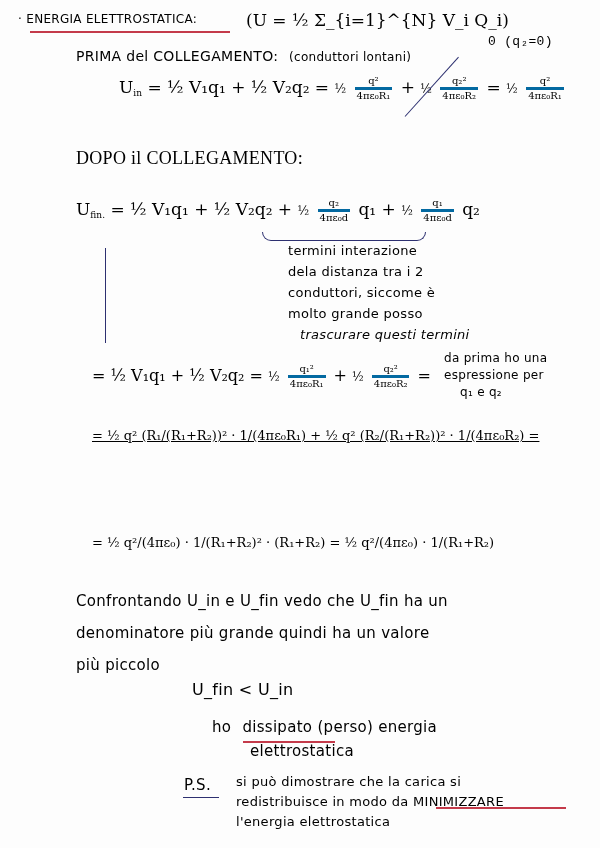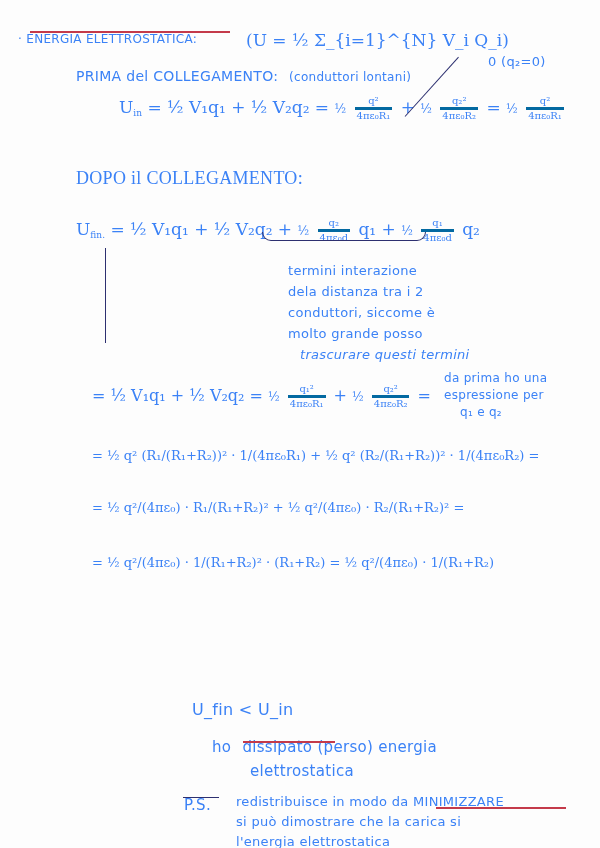--- a/index.html
+++ b/index.html
@@ -1,19 +1,19 @@
 <!DOCTYPE html>
 <html><head>
 <meta charset="utf-8">
 <style>
   html, body { margin:0; padding:0; }
   body { width:600px; height:848px; background:#ffffff; overflow:hidden; position:relative;
          font-family:"DejaVu Sans", sans-serif; color:#2a2d6e; }
   .page { position:absolute; left:0; top:0; width:600px; height:848px; background:#fdfdfd; }
-  .ln { position:absolute; white-space:nowrap; color:#3b82f6;margin-top:20px; }
+  .ln { position:absolute; white-space:nowrap; color:#000000; }
   .hand { font-family:"DejaVu Sans", sans-serif; font-weight:normal; letter-spacing:0.3px; }
   .math { font-family:"DejaVu Serif", serif; }
   .red-ul { position:absolute; height:2px; background:#c43a4a; }
   .frac { display:inline-flex; flex-direction:column; align-items:center; vertical-align:middle; margin:0 3px; }
   .frac .num { font-size:10px; line-height:13px; padding:0 2px;text-align:right; }
   .frac .den { font-size:10px; line-height:12px; border-top:3px solid #0369a1; padding:0 2px; }
   .sub { font-size:9px; vertical-align:-3px; }
   .small { font-size:12px; }
   .brace { position:absolute; border:1px solid #2d3070; border-top:none; border-radius:0 0 12px 12px; height:8px; }
   .vline { position:absolute; width:1px; background:#2d3070; }
@@ -28,21 +28,21 @@
     <span>·</span>
     <span>ENERGIA ELETTROSTATICA:</span>
   </div>
   <div class="red-ul" style="left:30px;top:31px;width:200px;"></div>
   <div class="ln math" style="left:246px;top:10px;font-size:17px;">(U = ½ Σ_{i=1}^{N} V_i Q_i)</div>
 
   <div class="ln hand" style="left:76px;top:48px;font-size:14px;">
     <span>PRIMA del COLLEGAMENTO:</span>
     <span style="font-size:12px;margin-left:6px;">(conduttori lontani)</span>
   </div>
-  <div class="ln hand" style="left:488px;top:34px;font-size:13px;">0 (q₂=0)</div>
+  <div class="ln hand" style="left:488px;top:34px;font-size:13px;font-family:Liberation Mono, monospace;">0 (q₂=0)</div>
 
   <div class="ln math" style="left:119px;top:74px;font-size:17px;">
     <span><span>U</span><span class="sub">in</span></span>
     <span>= ½ V₁q₁ + ½ V₂q₂ =</span>
     <span class="small">½</span>
     <span class="frac">
         <span class="num">q²</span>
         <span class="den">4πε₀R₁</span>
       </span>
     +
@@ -102,35 +102,39 @@
         <span class="num">q₂²</span>
         <span class="den">4πε₀R₂</span>
       </span>
     =
   </div>
   <div class="ln hand" style="left:444px;top:350px;font-size:12px;line-height:17px;">
     <div>da prima ho una</div>
     <div>espressione per</div>
     <div style="padding-left:16px;">q₁ e q₂</div>
   </div>
-  <div class="ln math" style="left:92px;top:428px;font-size:13px;">= ½ q² (R₁/(R₁+R₂))² · 1/(4πε₀R₁) + ½ q² (R₂/(R₁+R₂))² · 1/(4πε₀R₂) =</div>
-  <div class="ln math" style="left:92px;top:480px;font-size:13px;">= ½ q²/(4πε₀) · R₁/(R₁+R₂)² + ½ q²/(4πε₀) · R₂/(R₁+R₂)² =</div>
+  <div class="ln math" style="left:92px;top:428px;font-size:13px;text-decoration:underline;">= ½ q² (R₁/(R₁+R₂))² · 1/(4πε₀R₁) + ½ q² (R₂/(R₁+R₂))² · 1/(4πε₀R₂) =</div>
   <div class="ln math" style="left:92px;top:535px;font-size:13px;">= ½ q²/(4πε₀) · 1/(R₁+R₂)² · (R₁+R₂) = ½ q²/(4πε₀) · 1/(R₁+R₂)</div>
 
+  <div class="ln hand" style="left:76px;top:585px;font-size:15px;line-height:32px;">
+    <div>Confrontando U_in e U_fin vedo che U_fin ha un</div>
+    <div>denominatore più grande quindi ha un valore</div>
+    <div>più piccolo</div>
+  </div>
   <div class="ln hand" style="left:192px;top:680px;font-size:16px;">U_fin &lt; U_in</div>
   <div class="ln hand" style="left:212px;top:718px;font-size:15px;">
     <span>ho</span>
     <span style="margin-left:6px;">dissipato</span>
     <span>(perso) energia</span>
   </div>
   <div class="red-ul" style="left:243px;top:741px;width:92px;"></div>
   <div class="ln hand" style="left:250px;top:742px;font-size:15px;">elettrostatica</div>
 
   <div class="ln hand" style="left:184px;top:776px;font-size:15px;">P.S.</div>
   <div class="red-ul" style="left:183px;top:797px;width:36px;background:#2d3070;height:1px;"></div>
   <div class="ln hand" style="left:236px;top:772px;font-size:13px;line-height:20px;">
+    <div>si può dimostrare che la carica si</div>
     <div><span>redistribuisce in modo da</span> <span>MINIMIZZARE</span></div>
-    <div>si può dimostrare che la carica si</div>
     <div>l'energia elettrostatica</div>
   </div>
   <div class="red-ul" style="left:436px;top:807px;width:130px;"></div>
 
 </div>
 
 </body></html>

